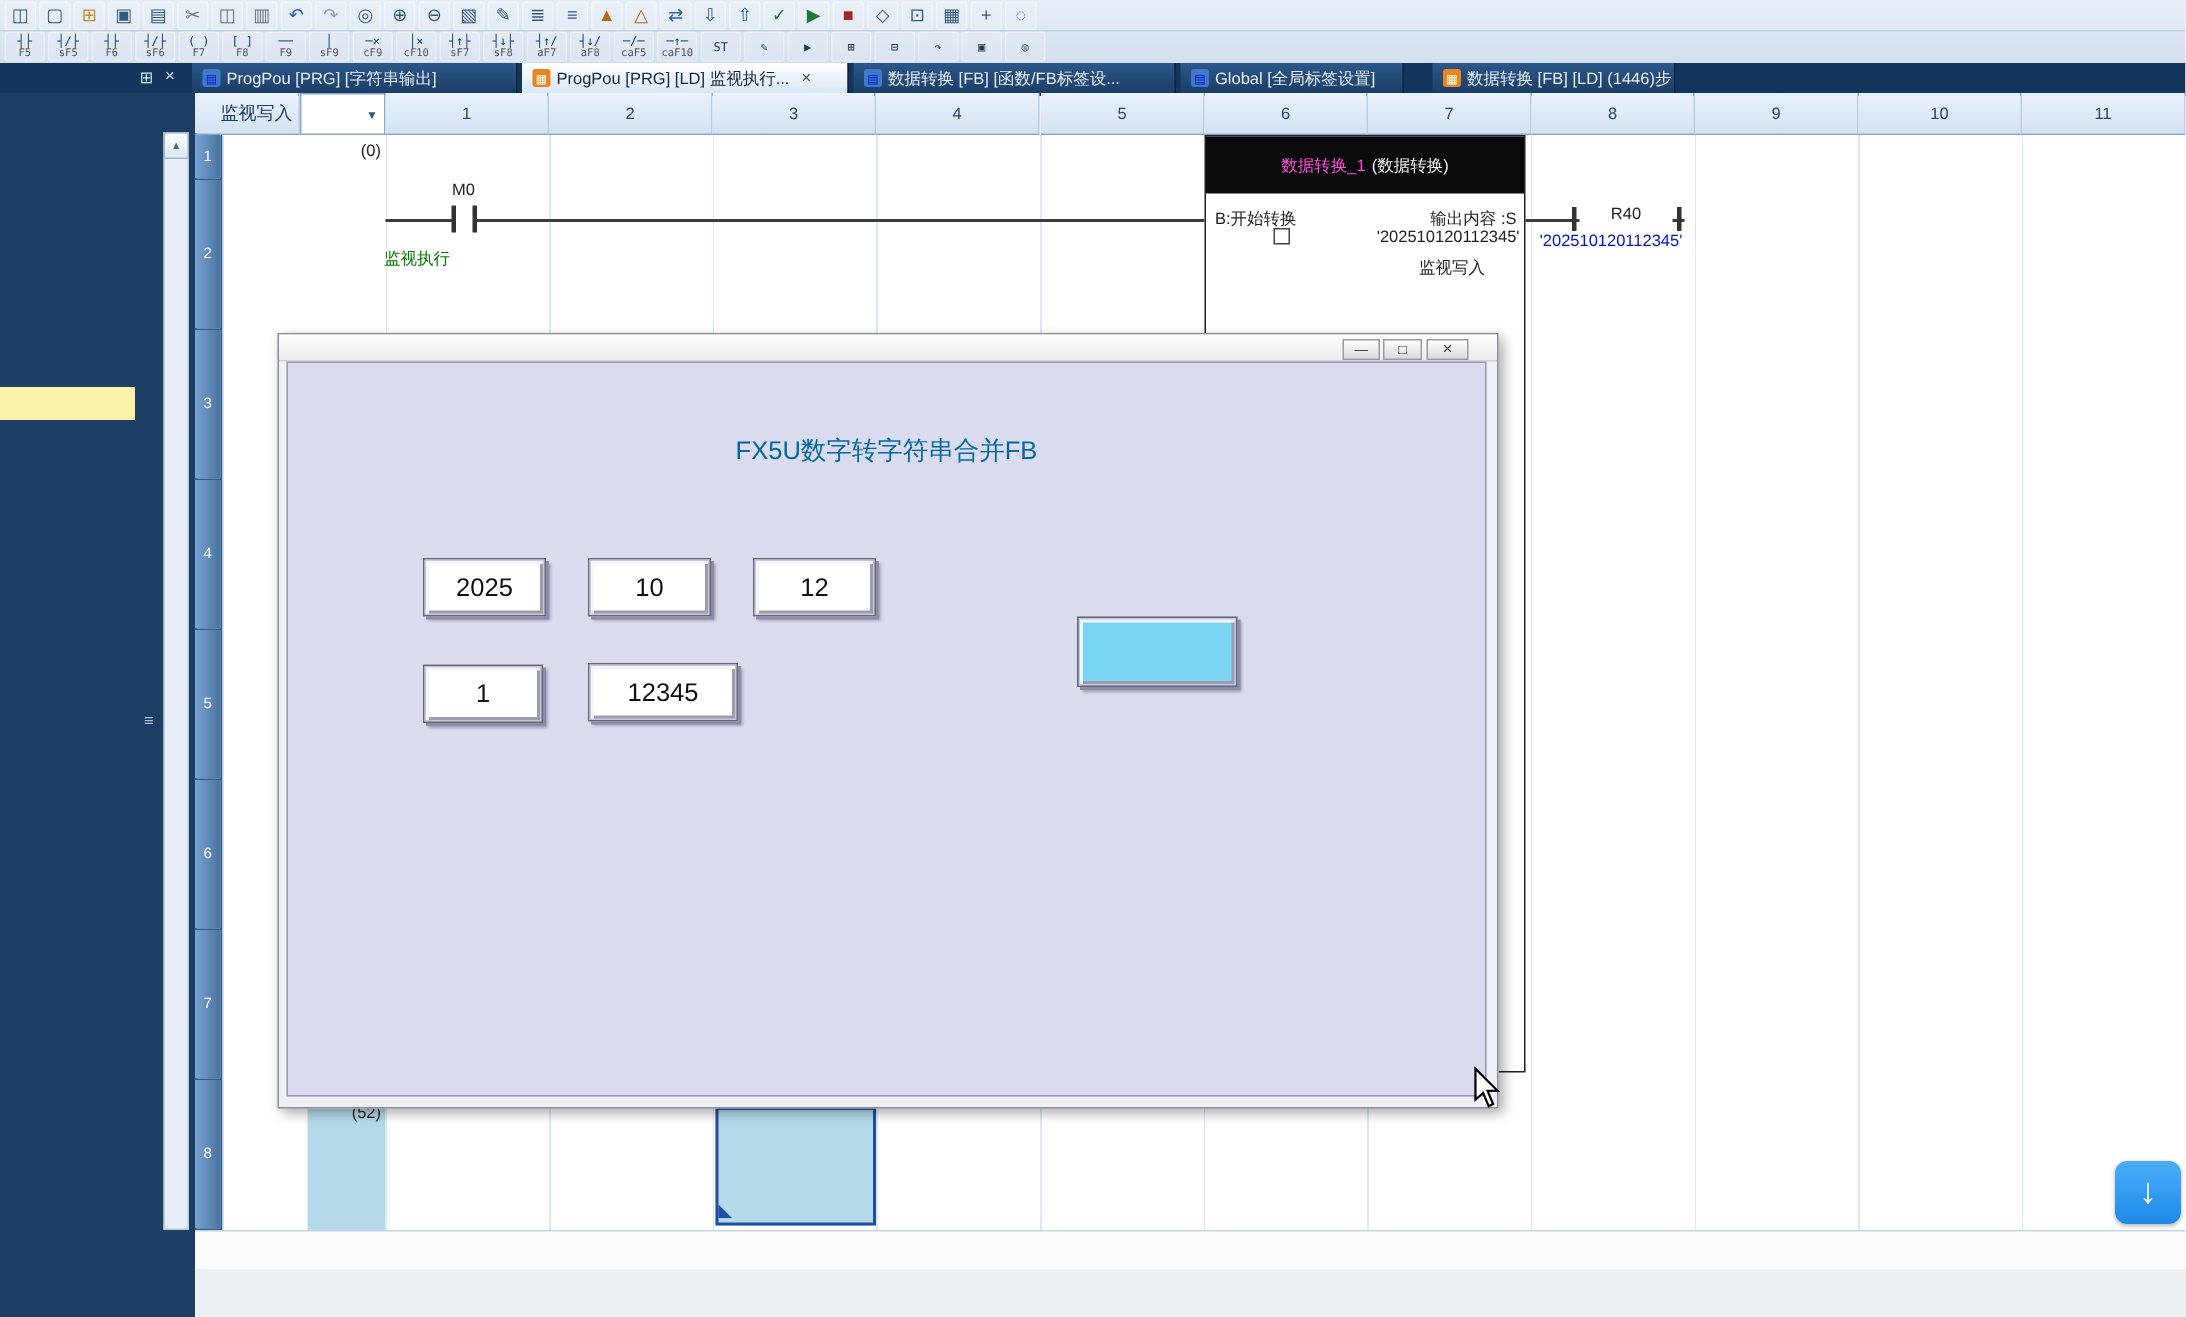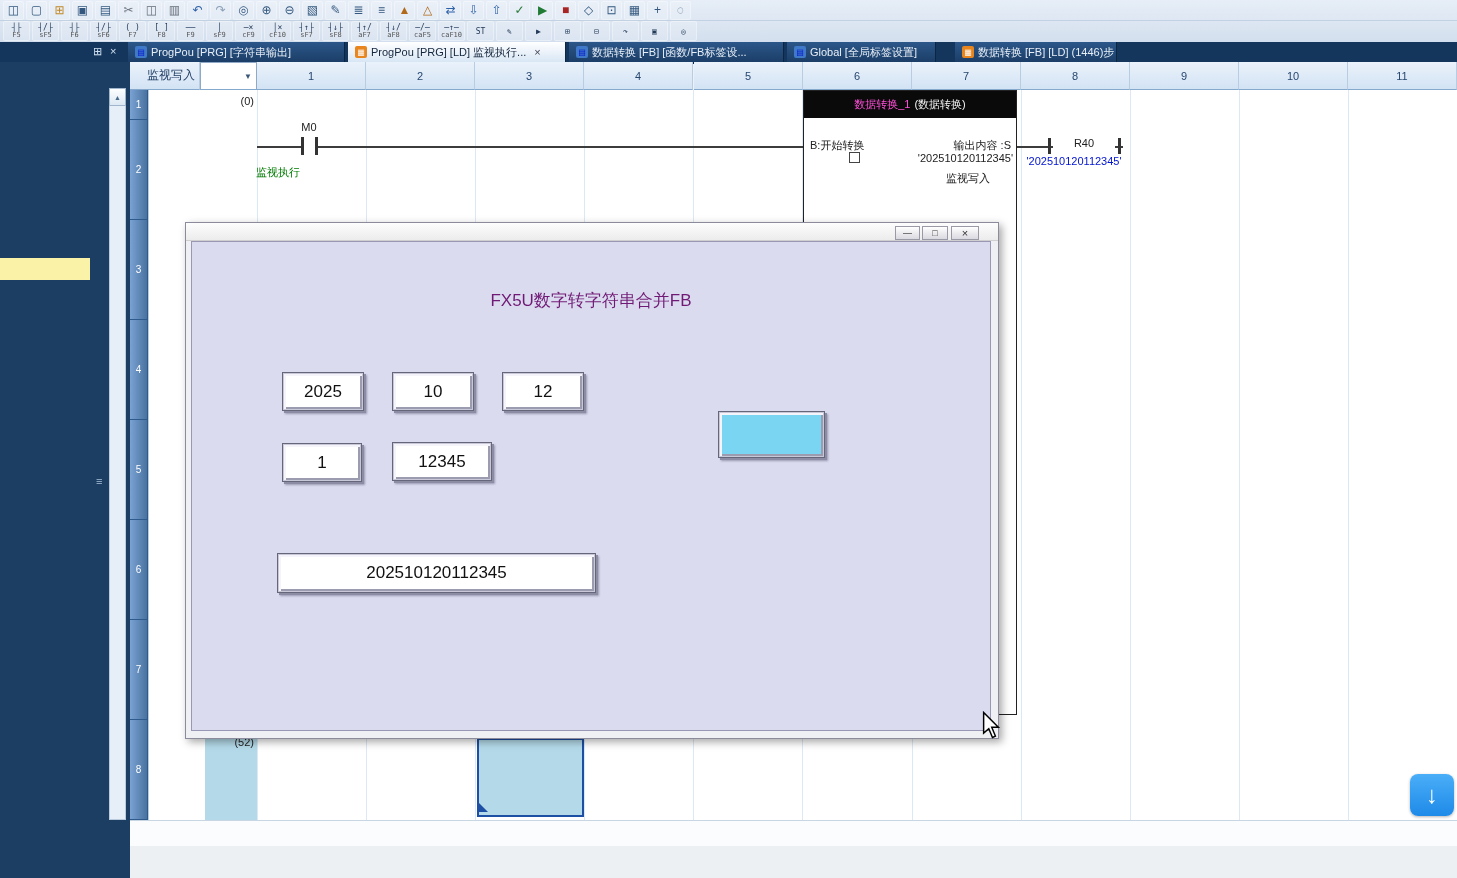--- a/index.html
+++ b/index.html
@@ -46,31 +46,31 @@
   .ltext{position:absolute;font-size:11px;color:#222;}
   .green{color:#007c00;} .blue{color:#0013d0;} .right{text-align:right;} .center{text-align:center;}
   .hl{position:absolute;background:#b4dae9;}
   .selcell{position:absolute;background:#b4dae9;border:2px solid #1d4fa5;box-sizing:border-box;}
   .seltri{position:absolute;width:0;height:0;border-bottom:9px solid #1d4fa5;border-right:9px solid transparent;}
   .strip1{position:absolute;left:130px;top:820px;width:1327px;height:26px;background:#fafcfd;border-top:1px solid #c8d6e4;}
   .strip2{position:absolute;left:130px;top:846px;width:1327px;height:32px;background:#edf0f2;}
 
   
   .fb{position:absolute;left:803px;top:90px;width:214px;height:625px;background:#fff;border:1px solid #222;box-sizing:border-box;}
-  .fbhead{position:absolute;left:0;top:0;width:100%;height:27px;background:#0a0a0a;display:flex;align-items:center;justify-content:center;gap:4px;font-size:11px;}
+  .fbhead{position:absolute;left:0;top:0;width:100%;height:38px;background:#0a0a0a;display:flex;align-items:center;justify-content:center;gap:4px;font-size:11px;}
   .fbinst{color:#ff4fd8;} .fbtype{color:#f2f2f2;text-align:center;}
   .fbtxt{position:absolute;font-size:11px;color:#222;}
   .boolsq{position:absolute;left:45px;top:61px;width:9px;height:9px;border:1px solid #444;background:#fff;}
 
   
   .dialog{position:absolute;left:185px;top:222px;width:812px;height:515px;background:#eef0f4;border:1px solid #8b8b9b;box-shadow:3px 3px 8px rgba(0,0,0,.35);z-index:50;}
   .dtitle{position:absolute;left:0;top:0;width:100%;height:18px;background:linear-gradient(#fdfdfd,#ececec);border-bottom:1px solid #cfcfcf;box-sizing:border-box;}
   .wbtn{position:absolute;top:3px;height:14px;border:1px solid #9a9aa6;background:linear-gradient(#ffffff,#d9d9e0);font-size:9px;line-height:12px;text-align:center;color:#333;box-sizing:border-box;}
   .dinner{position:absolute;left:5px;top:18px;width:800px;height:490px;background:#dbdbf0;border:1px solid #9898b4;box-sizing:border-box;}
-  .dheading{position:absolute;left:5px;top:66px;width:800px;text-align:center;font-size:17px;color:#701a75;}
+  .dheading{position:absolute;left:5px;top:66px;width:800px;text-align:center;font-size:17px;color:#0369a1;}
   .dbx{position:absolute;background:#fff;display:flex;align-items:center;justify-content:center;font-size:17px;color:#111;border:1px solid #66667a;box-shadow:inset 0 0 0 1px #c8c8d8,inset 2px 2px 0 1px #f4f4fa,inset -2px -2px 0 1px #9c9cb0,2px 2px 0 0 #8c8ca4,3px 3px 2px rgba(70,70,100,.45);}
   .dbx.cyan{background:#7ad5f2;}
 
   .cursor{position:absolute;left:981px;top:711px;z-index:90;}
   .scrollbtn{position:absolute;left:1410px;top:774px;width:44px;height:42px;background:linear-gradient(#4aaef8,#1e8ae8);border-radius:8px;color:#fff;font-size:24px;font-weight:bold;display:flex;align-items:center;justify-content:center;box-shadow:0 1px 3px rgba(0,0,0,.3);z-index:95;}
 </style>
 </head>
 <body>
 
 <div class="app">
@@ -310,21 +310,20 @@
     <div class="wbtn" style="left:736px;width:26px">□</div>
     <div class="wbtn" style="left:765px;width:28px;font-size:11px">×</div>
     <div class="dinner"></div>
     <div class="dheading">FX5U数字转字符串合并FB</div>
     <div class="dbx" style="left:96px;top:149px;width:80px;height:37px">2025</div>
     <div class="dbx" style="left:206px;top:149px;width:80px;height:37px">10</div>
     <div class="dbx" style="left:316px;top:149px;width:80px;height:37px">12</div>
     <div class="dbx" style="left:96px;top:220px;width:78px;height:37px">1</div>
     <div class="dbx" style="left:206px;top:219px;width:98px;height:37px">12345</div>
     <div class="dbx cyan" style="left:532px;top:188px;width:105px;height:45px"></div>
-    <div class="dbx" style="left:91px;top:330px;width:317px;height:38px">202510120112345</div>
   </div>
 
   <div class="cursor">
     <svg width="20" height="28" viewBox="0 0 12 19">
       <path d="M1 1 L1 15 L4.5 12 L7 18 L9 17 L6.5 11 L11 11 Z" fill="#ffffff" stroke="#000000" stroke-width="1"></path>
     </svg>
   </div>
 
   <div class="scrollbtn">↓</div>
 

